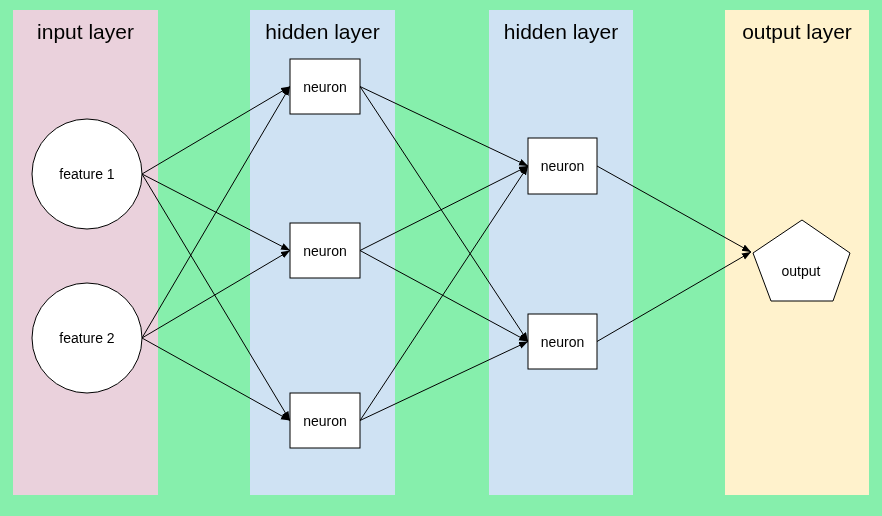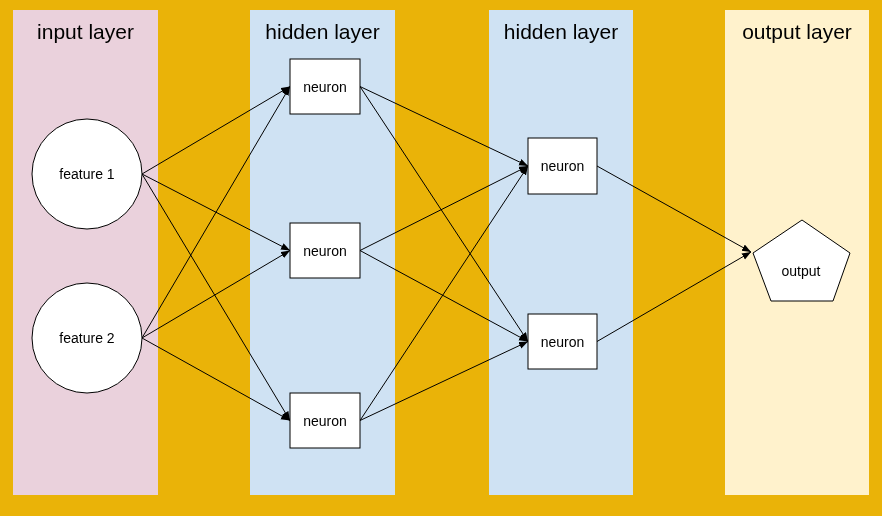--- a/index.html
+++ b/index.html
@@ -4,21 +4,21 @@
 <style>
   html, body {
     margin: 0;
     padding: 0;
     background: #000000;
   }
   .stage {
     position: relative;
     width: 882px;
     height: 516px;
-    background: #eab308;
+    background: #86efac;
     overflow: hidden;
   }
   svg text {
     font-family: "Liberation Sans", sans-serif;
     fill: #000000;
   }
   .layer-title {
     font-size: 21px;
   }
   .node-label {

